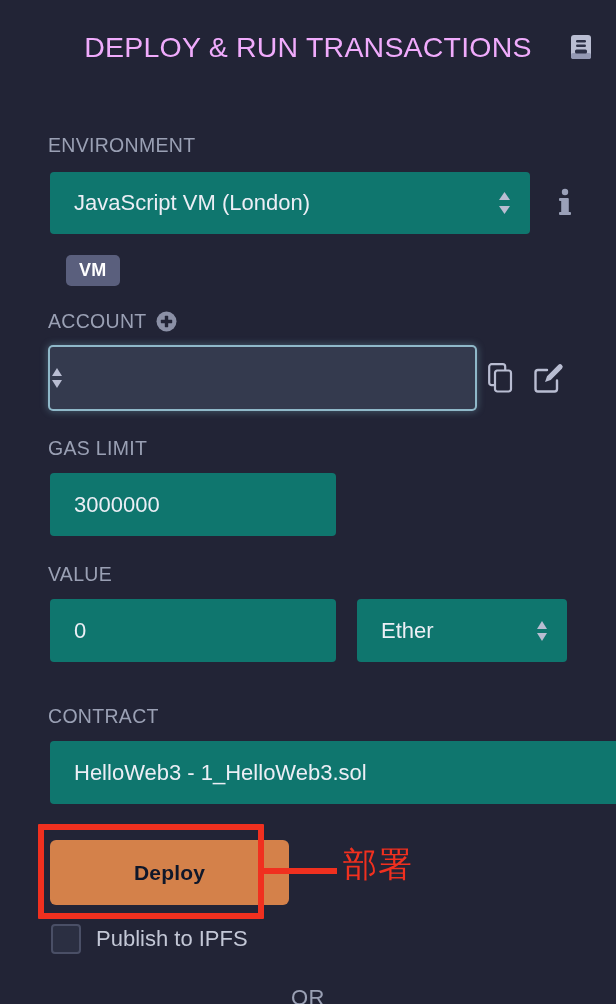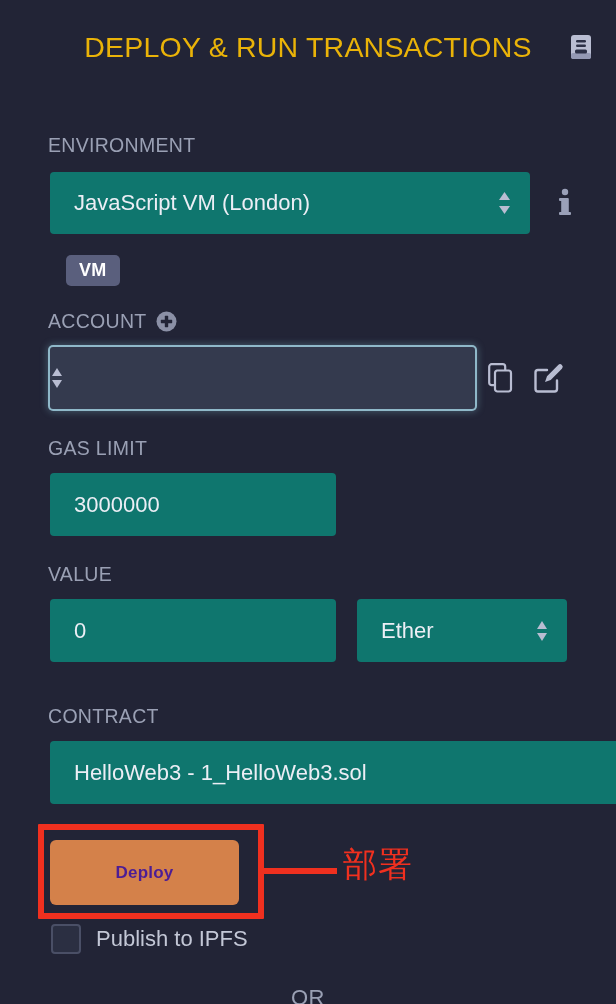--- a/index.html
+++ b/index.html
@@ -31,21 +31,21 @@
     left: 0;
     width: 616px;
     height: 50px;
     display: flex;
     align-items: center;
     justify-content: center;
   }
   .header-title {
     font-size: 28.5px;
     letter-spacing: 0.2px;
-    color: #eab308;
+    color: #f0abfc;
     font-weight: 400;
     white-space: nowrap;
   }
   .header-icon {
     position: absolute;
     right: 22px;
     top: 50%;
     transform: translateY(-50%);
     width: 26px;
     height: 30px;
@@ -131,27 +131,27 @@
   #value-input    { left: 50px; top: 599px; width: 286px; height: 63px; }
   #value-unit     { left: 357px; top: 599px; width: 210px; height: 63px; }
 
   #contract-label { left: 48px; top: 705px; }
   #contract-select{ left: 50px; top: 741px; width: 607px; height: 63px; }
 
   
   #deploy-button {
     position: absolute;
     left: 50px; top: 840px;
-    width: 189px; height: 65px;
+    width: 239px; height: 65px;
     background: #d4814a;
     border: none;
     border-radius: 6px;
-    color: #4c1d95;
+    color: #0f172a;
     font-family: "Liberation Sans", sans-serif;
-    font-size: 17px;
+    font-size: 21px;
     font-weight: 700;
     letter-spacing: 0.2px;
     cursor: pointer;
     display: flex;
     align-items: center;
     justify-content: center;
   }
 
   
   #annot-box {

